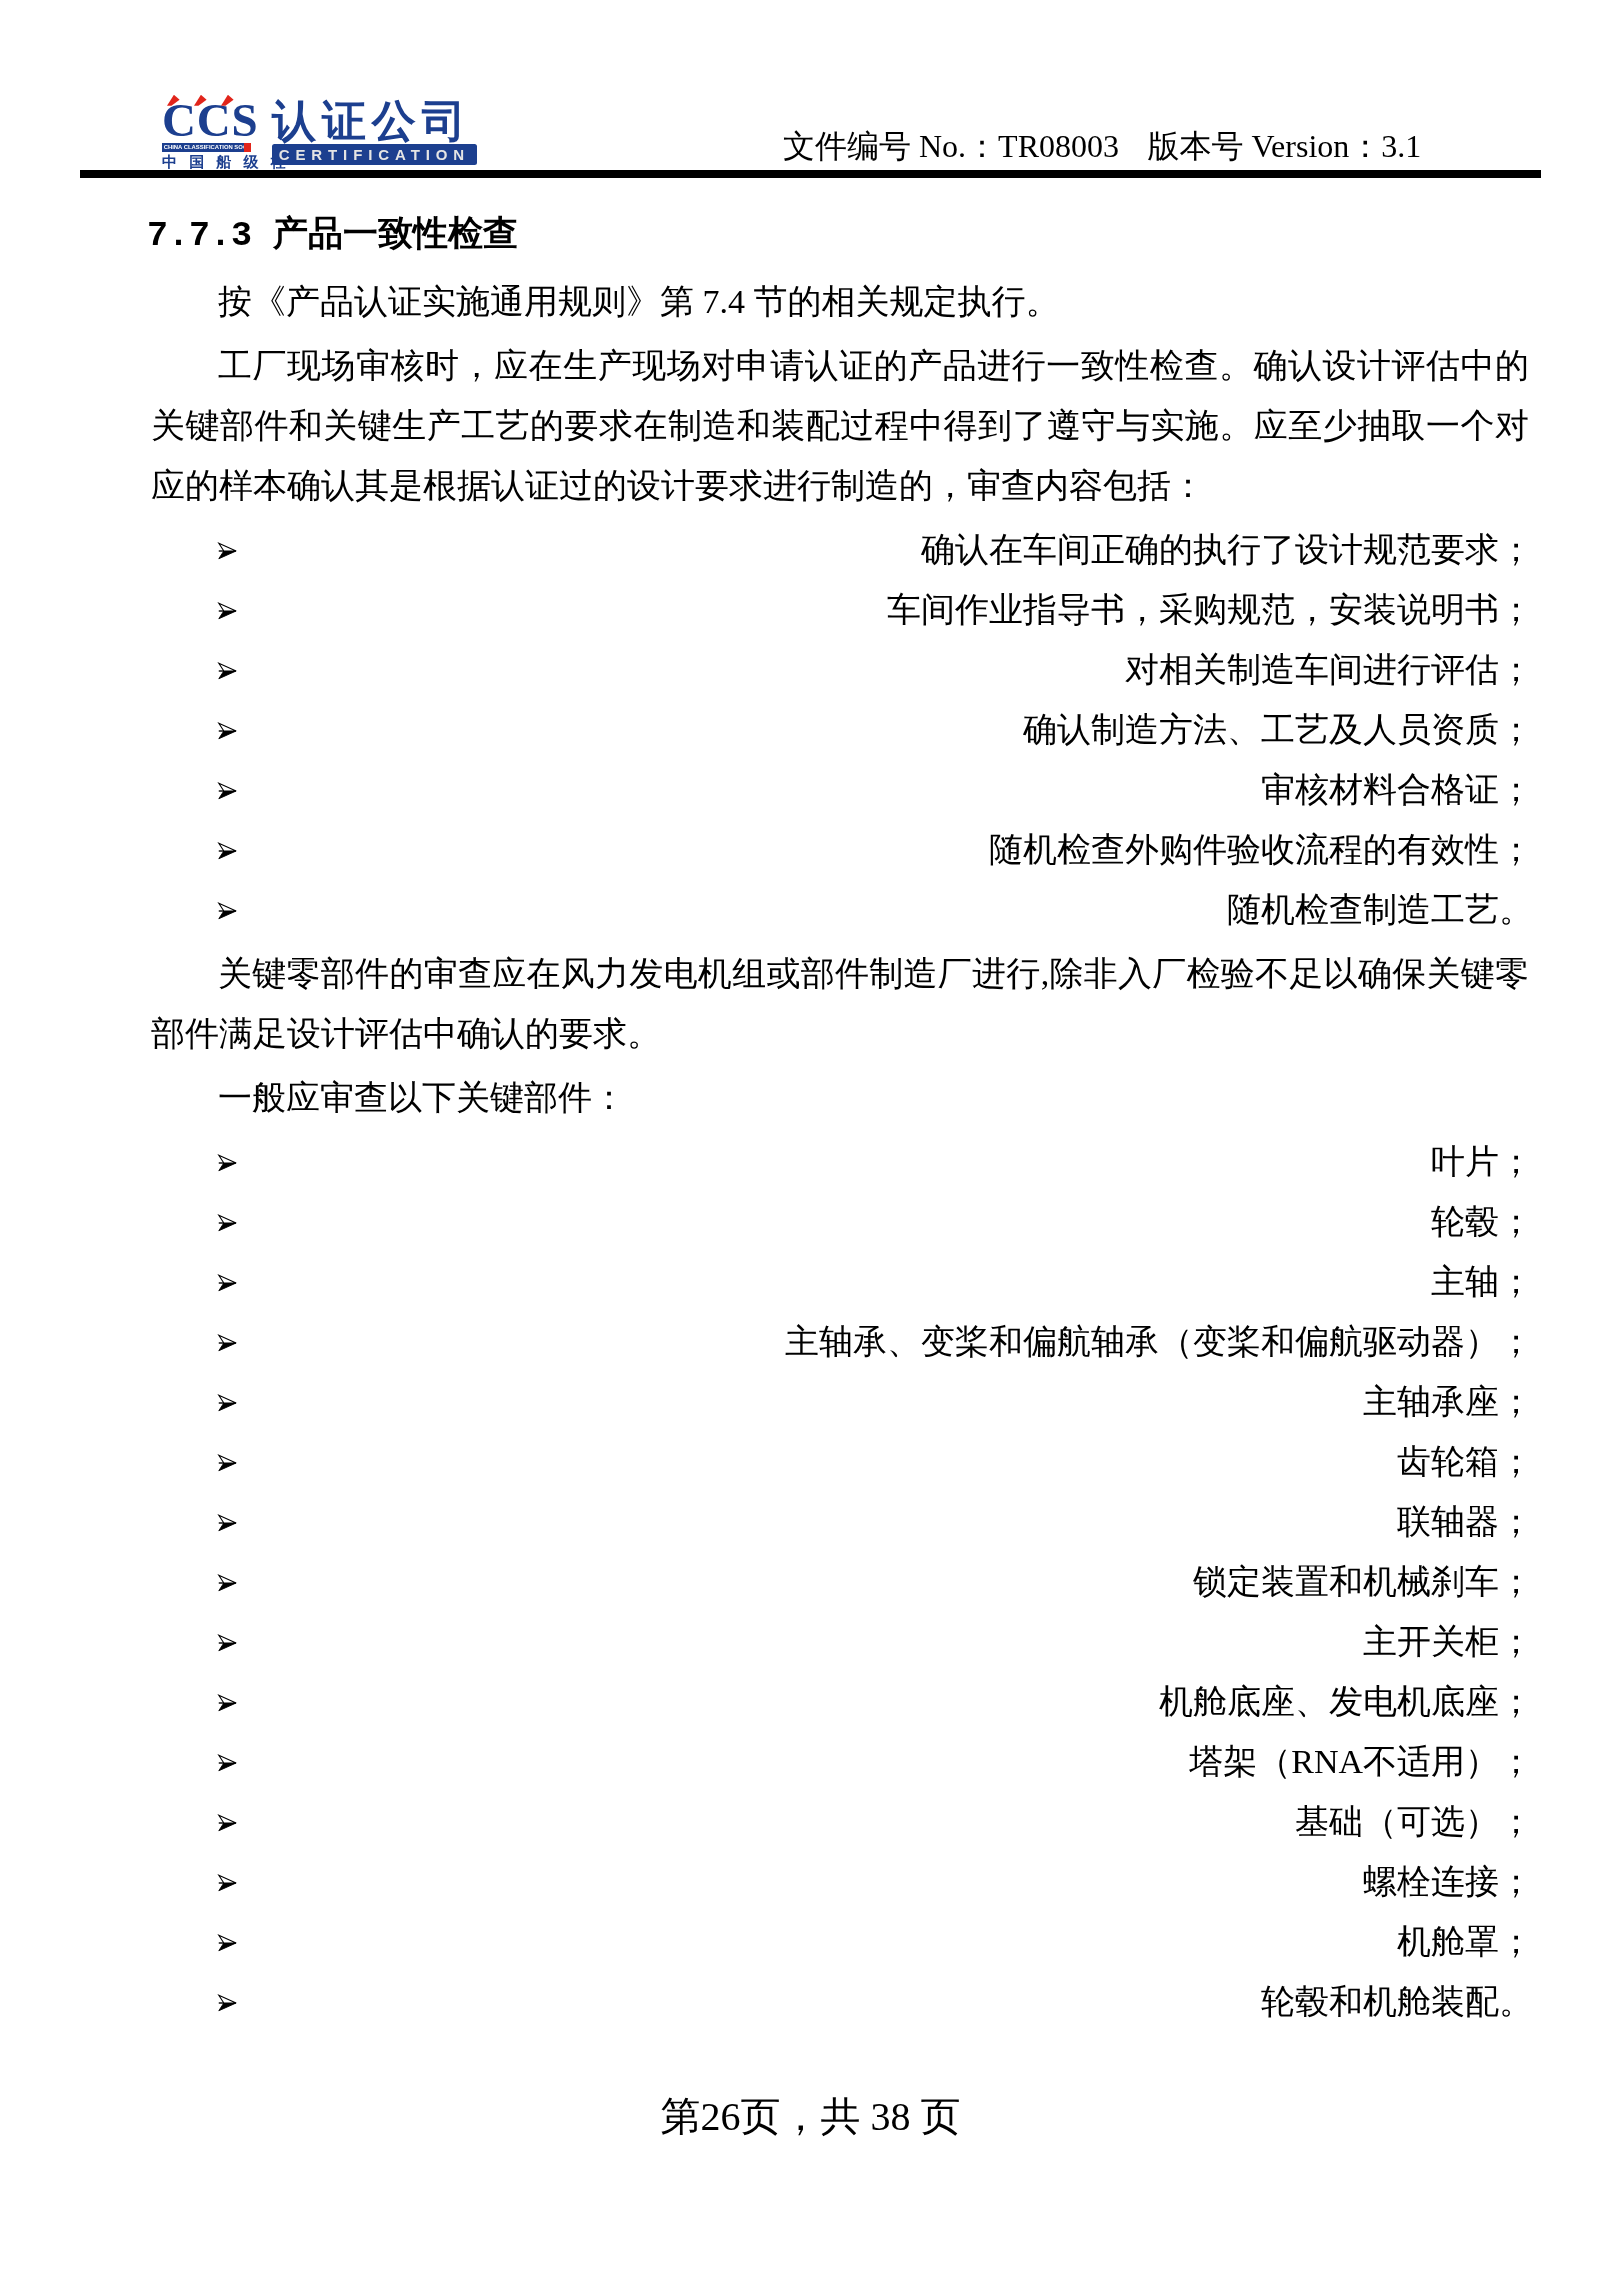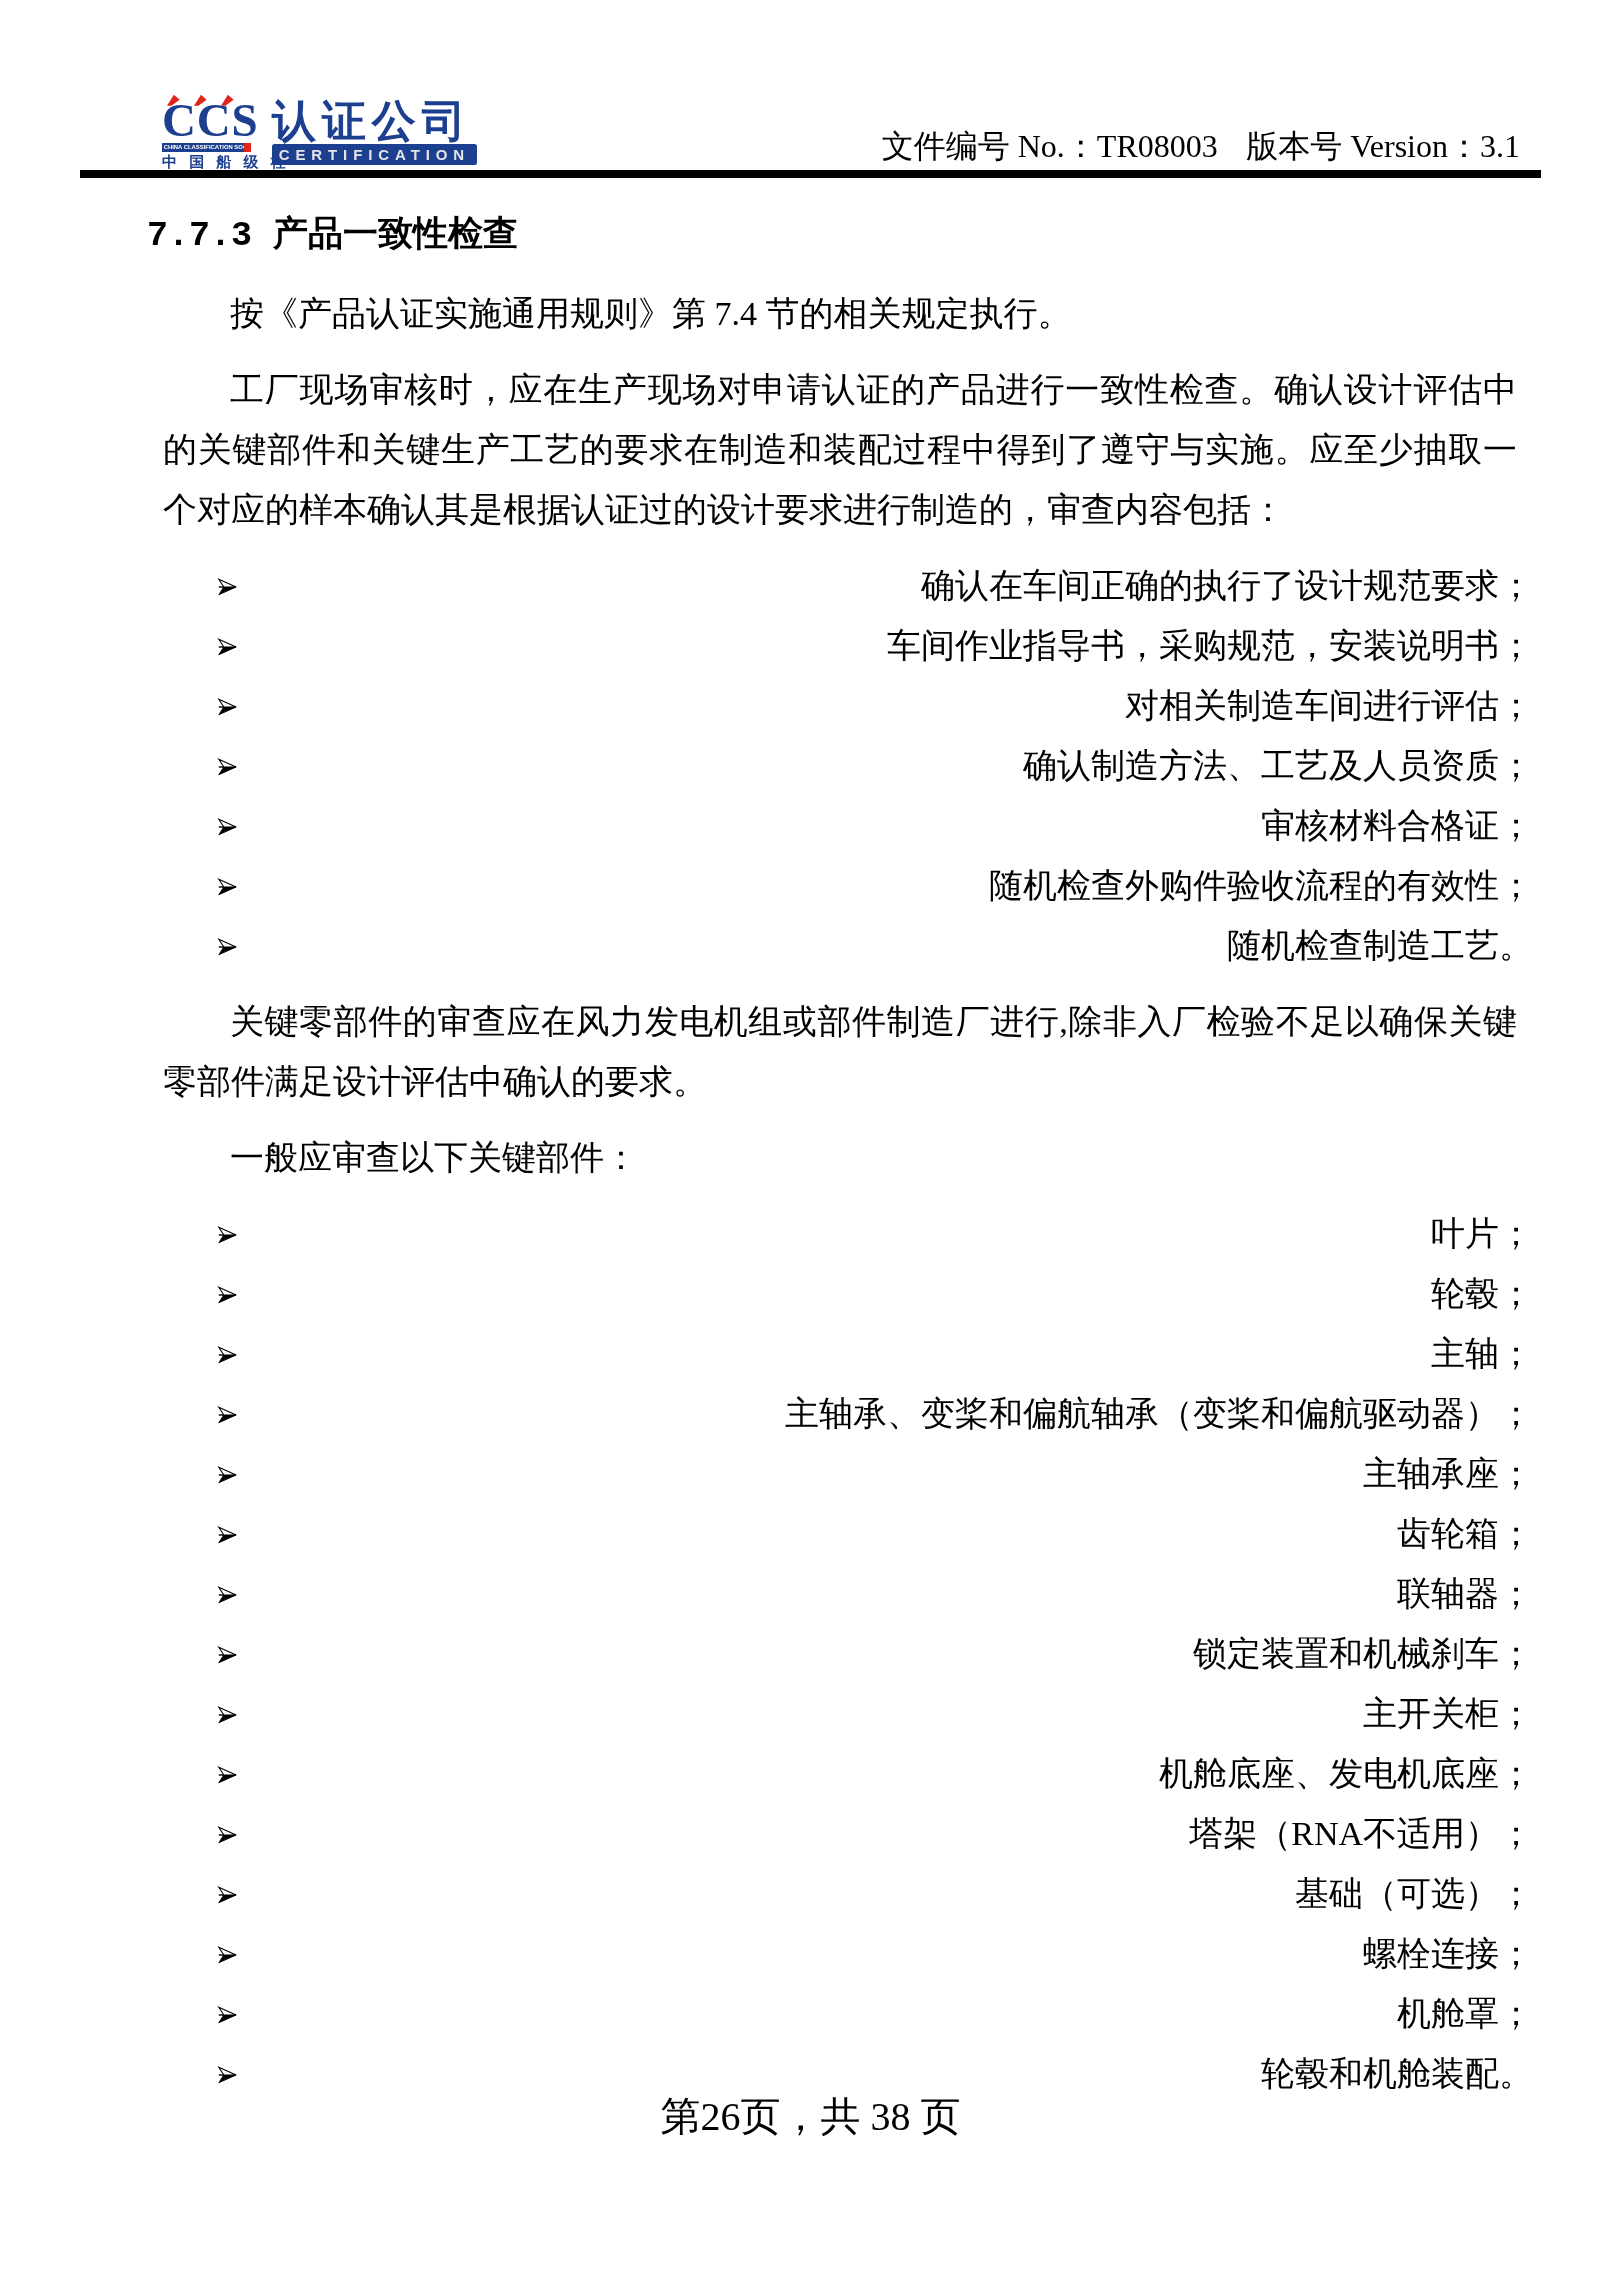--- a/index.html
+++ b/index.html
@@ -45,41 +45,40 @@
     margin-top:4.2px; background:#1c3f8f; color:#e5e5e5; border-radius:2.5px;
     font-family:"Liberation Sans",sans-serif;
     font-size:15px; font-weight:bold; letter-spacing:5.9px;
     padding:1.7px 6.7px 2.5px 6.7px; white-space:nowrap; width:fit-content;
   }
 
   .doc-number {
     position:absolute; top:127px; left:783px; right:101px;
     font-size:32px; line-height:39px; white-space:nowrap;
     font-family:"Liberation Serif",serif;
-    text-align:right;
   }
   .doc-number .gap { display:inline-block; width:28.5px; }
 
   .header-rule {
     position:absolute; left:80px; right:80px; top:170px;
     height:7.5px; background:#000;
   }
 
   
   .content {
     position:absolute; left:147px; right:88px; top:204px;
     font-size:34px; line-height:60px;
     text-align:justify;
   }
   .section-title {
     font-family:Liberation Mono, monospace;
     font-weight:bold; font-size:35px; line-height:64px;
     text-align:left;
   }
-  .para { text-indent:67px; margin:16px;font-family:Liberation Serif, serif; }
+  .para { text-indent:67px; margin:4px;font-family:Liberation Serif, serif; }
 
   ul.bullet-list { margin:0; padding:0; list-style:none; }
   ul.bullet-list li { position:relative; padding-left:101px; text-align:right; }
   .bullet-arrow { position:absolute; left:70px; top:21px; width:20px; height:20px; }
 
   
   .footer {
     position:absolute; left:0; right:0; top:2089px;
     text-align:center; font-size:40px;
   }

